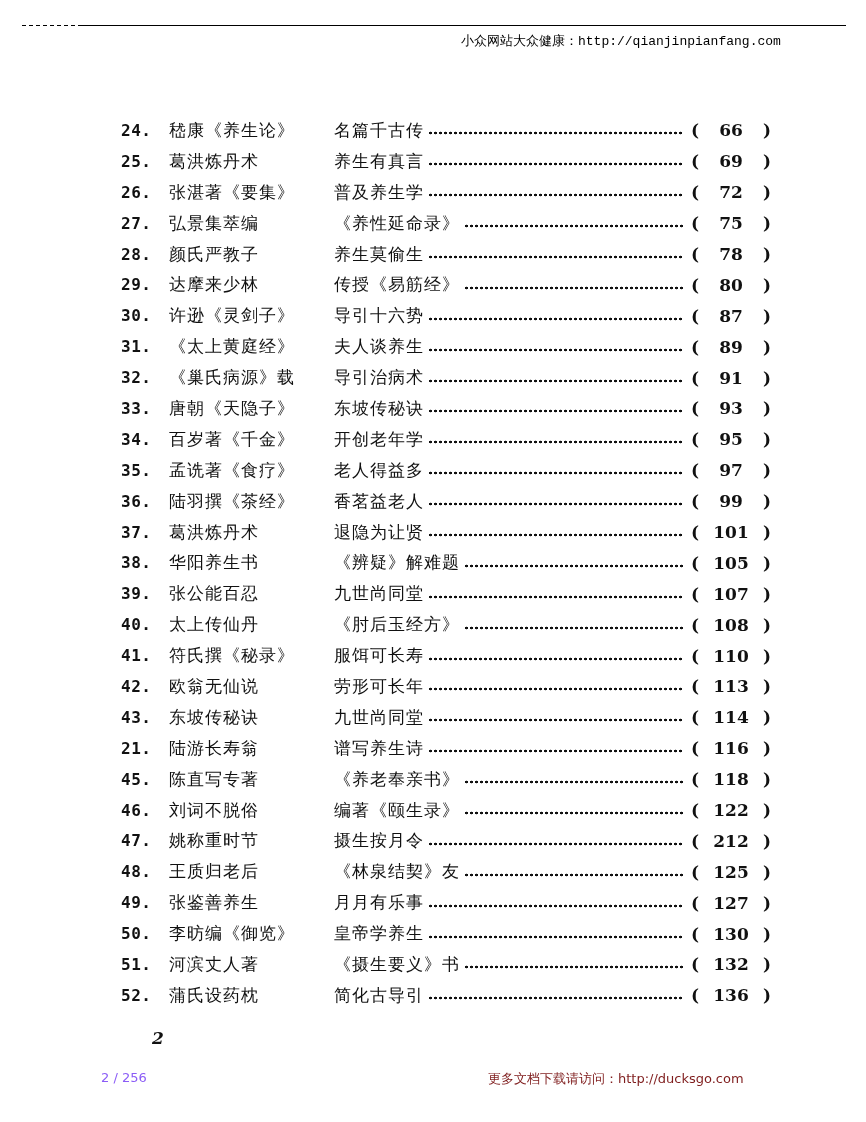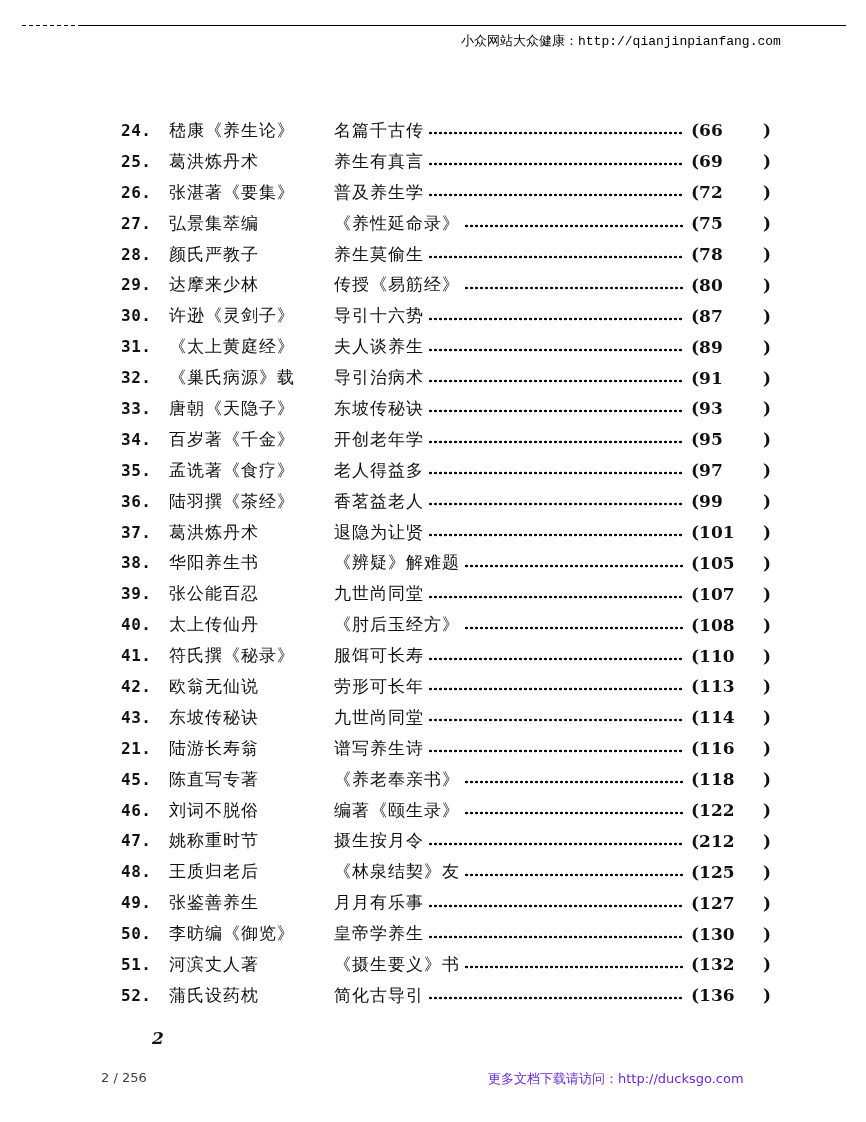--- a/index.html
+++ b/index.html
@@ -81,45 +81,46 @@
     .toc-page {
       width: 80px;
       display: flex;
       justify-content: space-between;
       font-weight: bold;
       font-size: 17px;
       margin-right: 10px;
     }
     .toc-page .pnum {
       font-family: "DejaVu Serif", "Liberation Serif", serif;
+      text-align: center;
       flex: 1;
     }
     .page-number-print {
       position: absolute;
       left: 152px;
       top: 1028px;
       font-size: 17px;
       font-weight: bold;
       font-style: italic;
     }
     .footer-left {
       position: absolute;
       left: 101px;
       top: 1070px;
       font-family: "DejaVu Sans", "Liberation Sans", sans-serif;
       font-size: 13px;
-      color: #404040;
+      color: #8b5cf6;
     }
     .footer-right {
       position: absolute;
       left: 488px;
       top: 1070px;
       font-family: "DejaVu Sans", "Liberation Sans", sans-serif;
       font-size: 13px;
-      color: #6d28d9;
+      color: #7f1d1d;
       white-space: nowrap;
     }
   </style>
 </head>
 <body>
 
 <div class="header-rule-dashes"></div>
 <div class="header-rule"></div>
 <div class="header-text">小众网站大众健康：http://qianjinpianfang.com</div>
 

